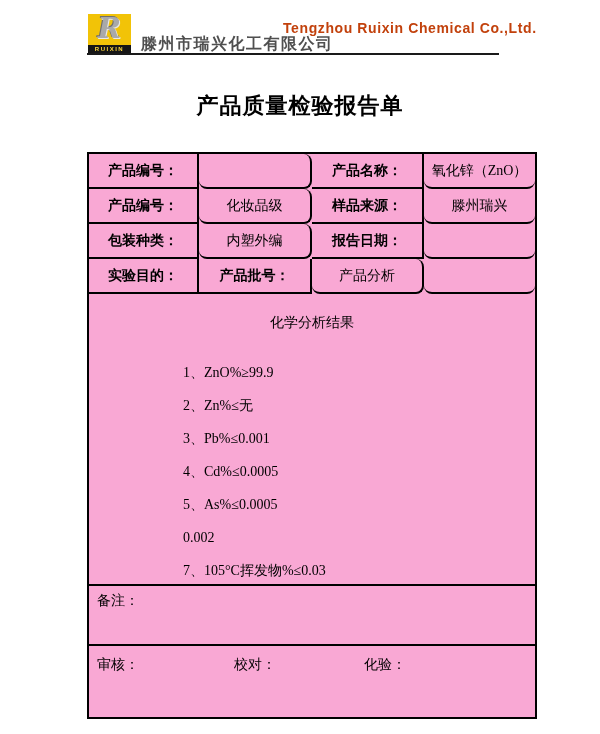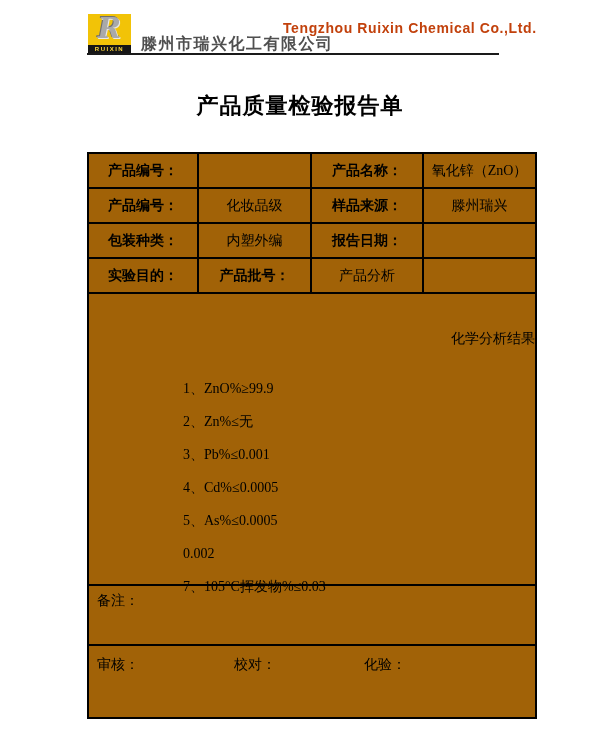--- a/index.html
+++ b/index.html
@@ -29,32 +29,32 @@
   }
   .header-rule{position:absolute;left:87px;top:53px;width:412px;height:2px;background:#1a1a1a;}
   
   .title{
     position:absolute;left:0;top:91px;width:600px;margin:0;text-align:center;
     font-size:22px;font-weight:bold;letter-spacing:1px;
   }
   
   .report-table{
     position:absolute;left:87px;top:152px;width:450px;
-    border:2px solid #000;box-sizing:border-box;background:#a16207;
+    border:2px solid #000;box-sizing:border-box;background:#f9a8d4;
   }
   .info-grid{display:grid;grid-template-columns:110px 113px 112px 111px;}
   .info-cell{
     height:35px;box-sizing:border-box;border-bottom:2px solid #000;border-right:2px solid #000;
     display:flex;align-items:center;justify-content:center;font-size:14px;overflow:hidden;
   }
   .info-grid .info-cell:nth-child(4n){border-right:none;}
   .cell-label{font-weight:bold;}
-  .cell-value{font-weight:normal;font-family:"Liberation Serif","DejaVu Serif",serif;}
+  .cell-value{font-weight:normal;font-family:"Liberation Serif","DejaVu Serif",serif;border-radius:8px;}
   .analysis{height:292px;box-sizing:border-box;border-bottom:2px solid #000;}
-  .analysis-title{text-align:right;padding-top:36px;font-size:14px;height:18px;}
+  .analysis-title{text-align:center;padding-top:20px;font-size:14px;height:18px;}
   .items{margin-top:24px;}
   .item{
     height:33px;margin-left:94px;width:254px;display:flex;
     justify-content:flex-start;align-items:center;font-size:14px;
     font-family:"Liberation Serif","DejaVu Serif",serif;
   }
   .remarks{
     height:60px;box-sizing:border-box;border-bottom:2px solid #000;
     padding:6px 0 0 8px;font-size:14px;font-family:Liberation Sans, sans-serif;
   }

